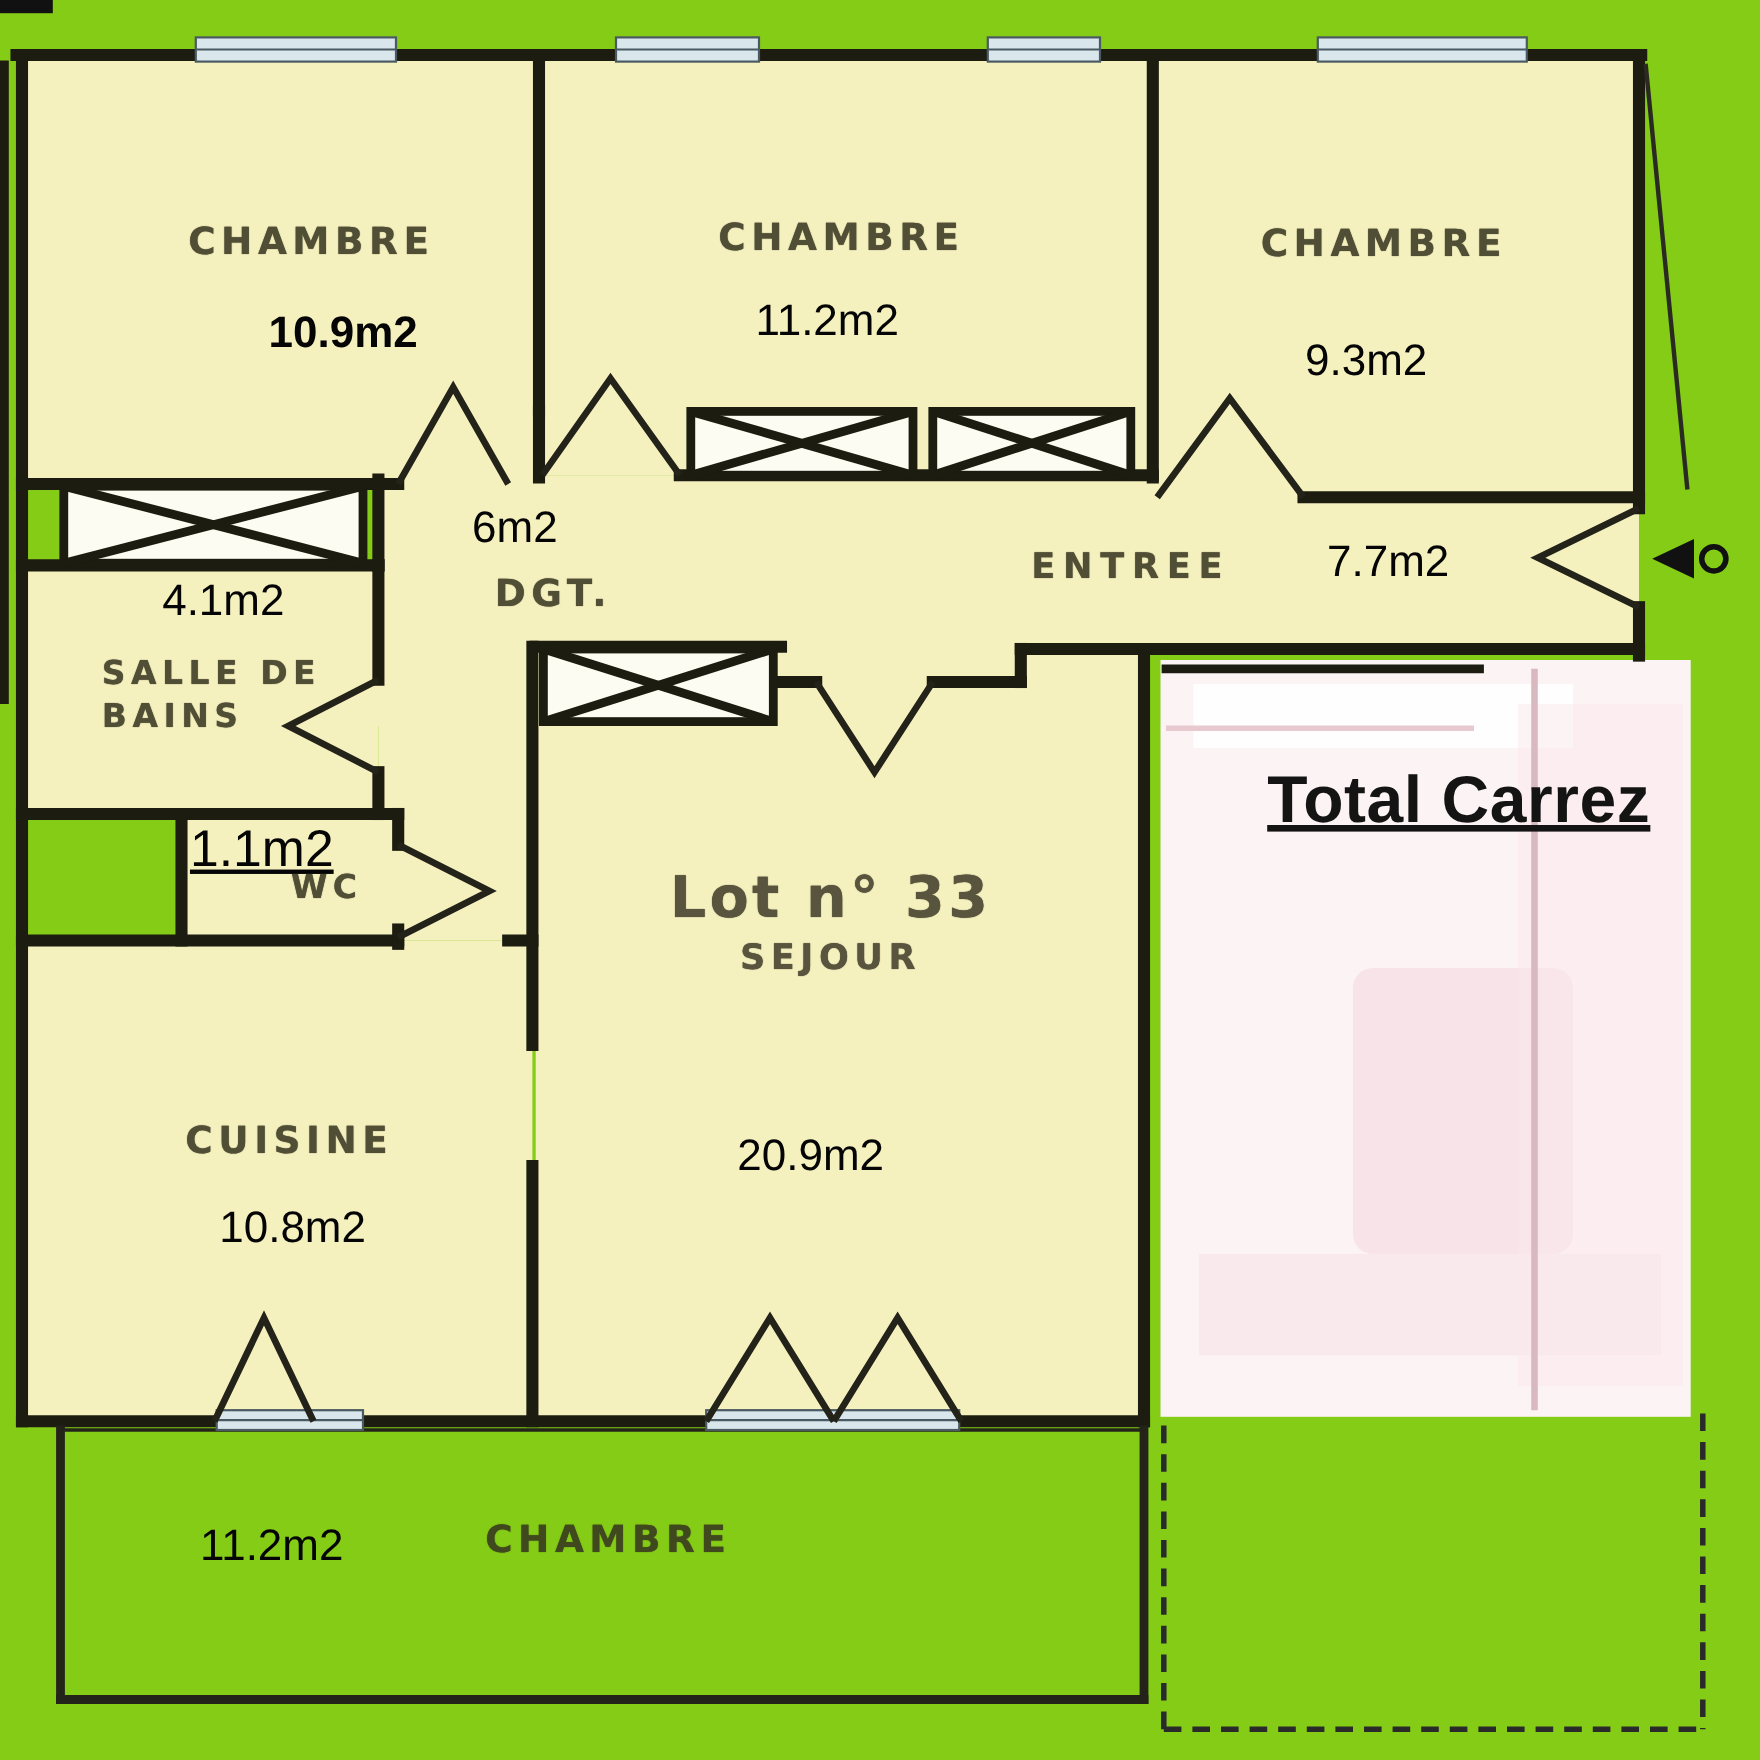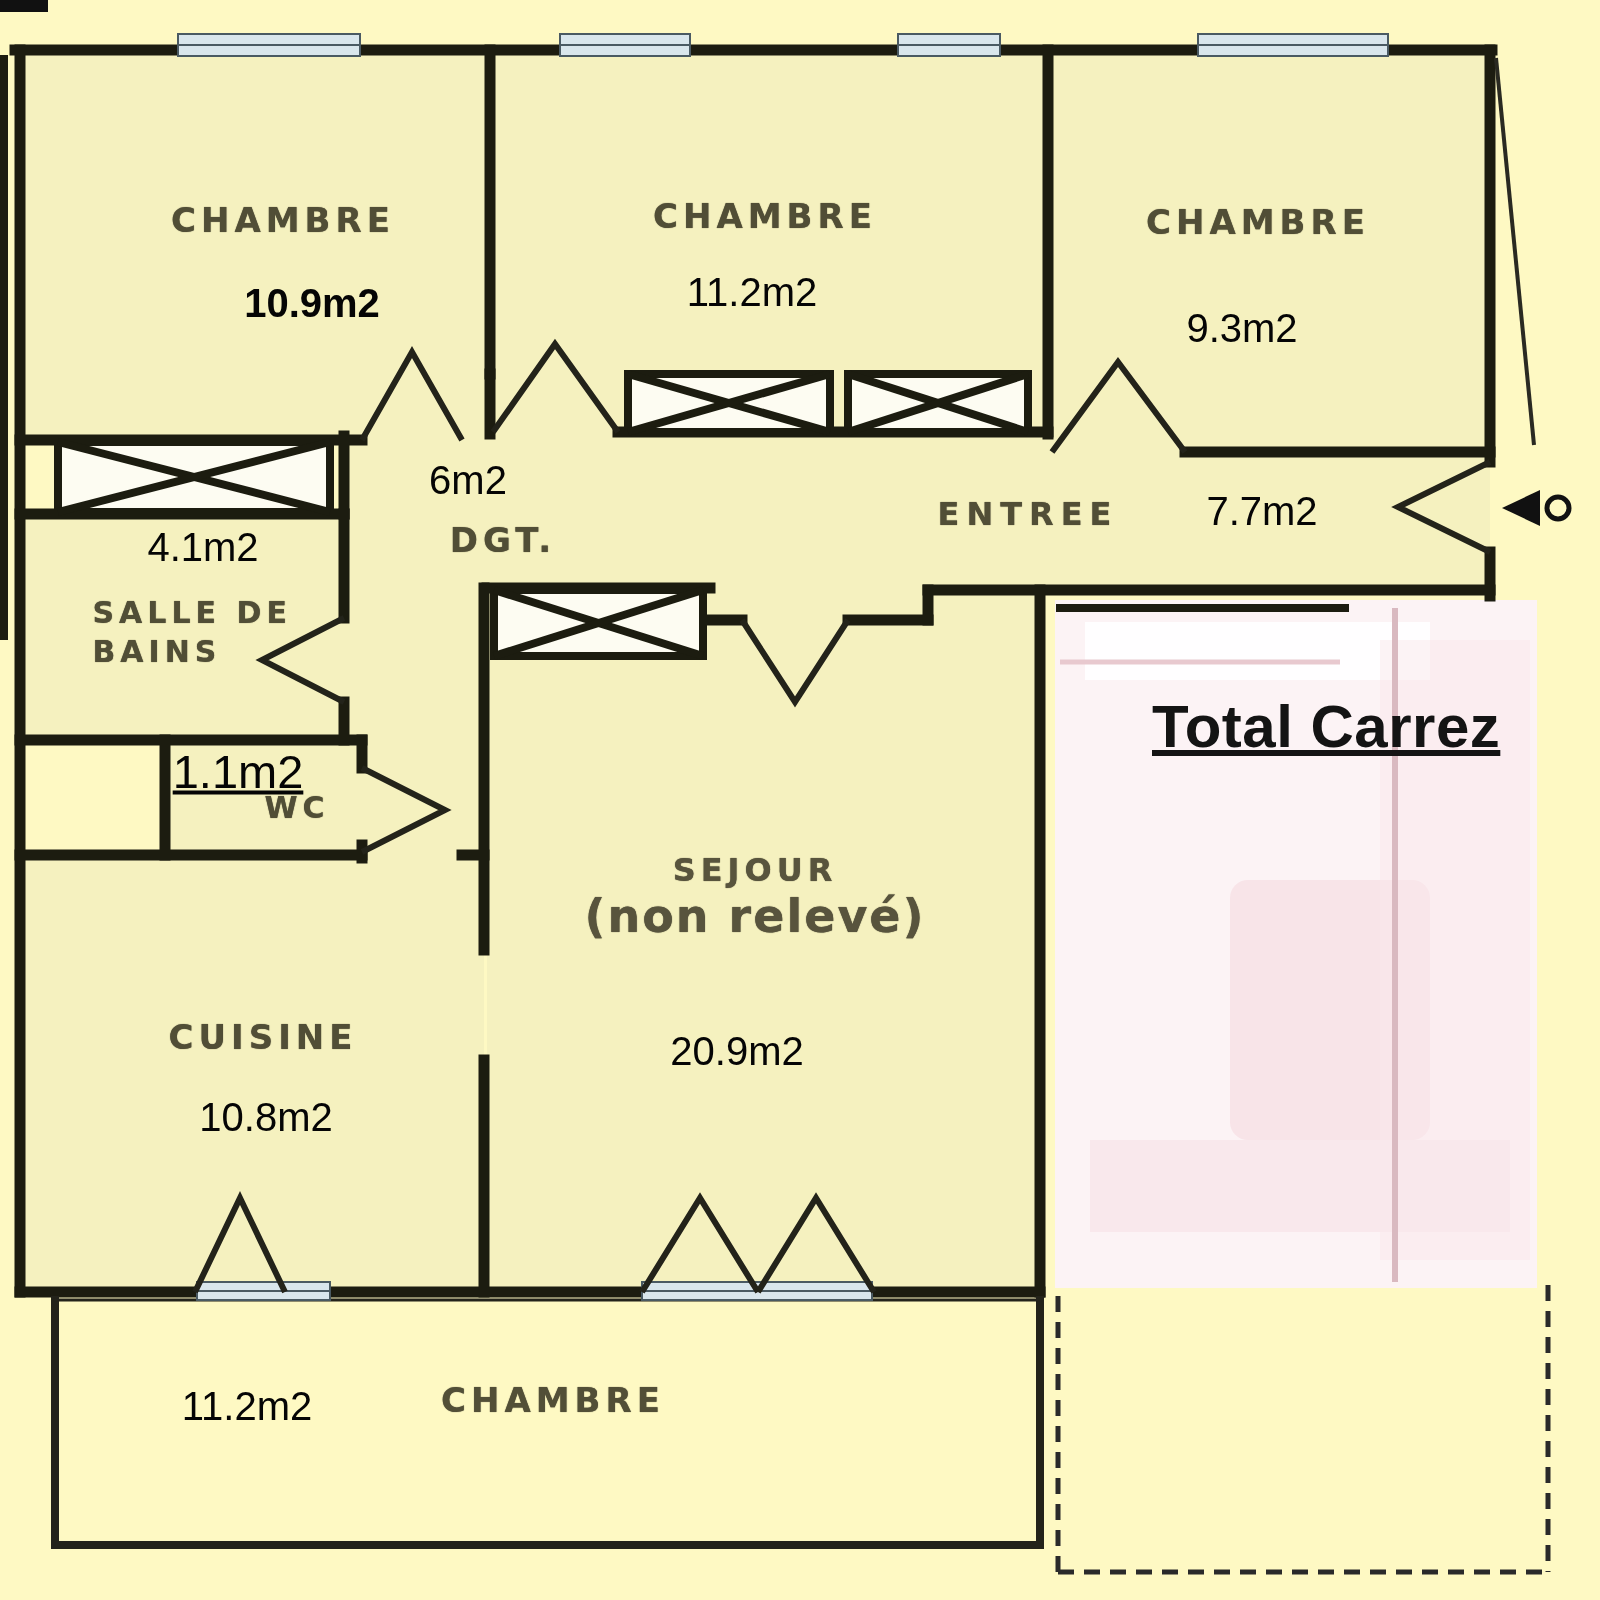--- a/index.html
+++ b/index.html
@@ -1,16 +1,16 @@
 <!DOCTYPE html>
 <html><head>
 <meta charset="utf-8">
 <style>
   html,body{margin:0;padding:0;background:#ffffff;}
-  #stage{position:relative;width:1600px;height:1600px;background:#fef9c3;overflow:hidden;
+  #stage{position:relative;width:1600px;height:1600px;background:#84cc16;overflow:hidden;
          font-family:"Liberation Sans",sans-serif;}
   #plan-svg{position:absolute;left:0;top:0;}
   .lbl{position:absolute;transform:translate(-50%,-50%);white-space:nowrap;}
   .roomname{font-family:"DejaVu Sans",sans-serif;font-weight:bold;letter-spacing:5px;
             color:#35321f;opacity:.85;text-shadow:0 0 1px #35321f;}
   .area{font-family:"Liberation Sans",sans-serif;color:#050505;}
   .fs30{font-size:30px;} .fs32{font-size:32px;} .fs34{font-size:34px;}
   .fs38{font-size:47px;text-decoration:underline;} .fs40{font-size:40px;} .fs46{font-size:46px;} .fs52{font-size:52px;}
   .sejourtxt{color:#4b4733;opacity:.92;}
   .wrap{white-space:normal;width:225px;text-align:left;line-height:1.3;}
@@ -181,22 +181,22 @@
 
   <div class="lbl roomname fs32" style="left:1028px;top:514px;letter-spacing:7px;">ENTREE</div>
   <div class="lbl area fs40" style="left:1262px;top:511px;">7.7m2</div>
 
   <div class="lbl area fs40" style="left:203px;top:547px;">4.1m2</div>
   <div class="lbl roomname fs30 wrap" style="left:205px;top:632px;">SALLE DE BAINS</div>
 
   <div class="lbl area fs38" style="left:238px;top:771px;">1.1m2</div>
   <div class="lbl roomname fs30" style="left:297px;top:807px;">WC</div>
 
+  <div class="lbl roomname sejourtxt fs52" style="left:755px;top:817px;letter-spacing:3px;">Lot n° 33</div>
   <div class="lbl roomname sejourtxt fs32" style="left:755px;top:870px;">SEJOUR</div>
-  <div class="lbl roomname sejourtxt fs46" style="left:755px;top:916px;letter-spacing:2px;">(non relevé)</div>
   <div class="lbl area fs40" style="left:737px;top:1051px;">20.9m2</div>
 
   <div class="lbl roomname fs34" style="left:263px;top:1037px;">CUISINE</div>
   <div class="lbl area fs40" style="left:266px;top:1117px;">10.8m2</div>
 
   <div id="total-block">
     <div>Total Carrez</div>
   </div>
 
   <div class="lbl area fs40" style="left:247px;top:1406px;">11.2m2</div>

